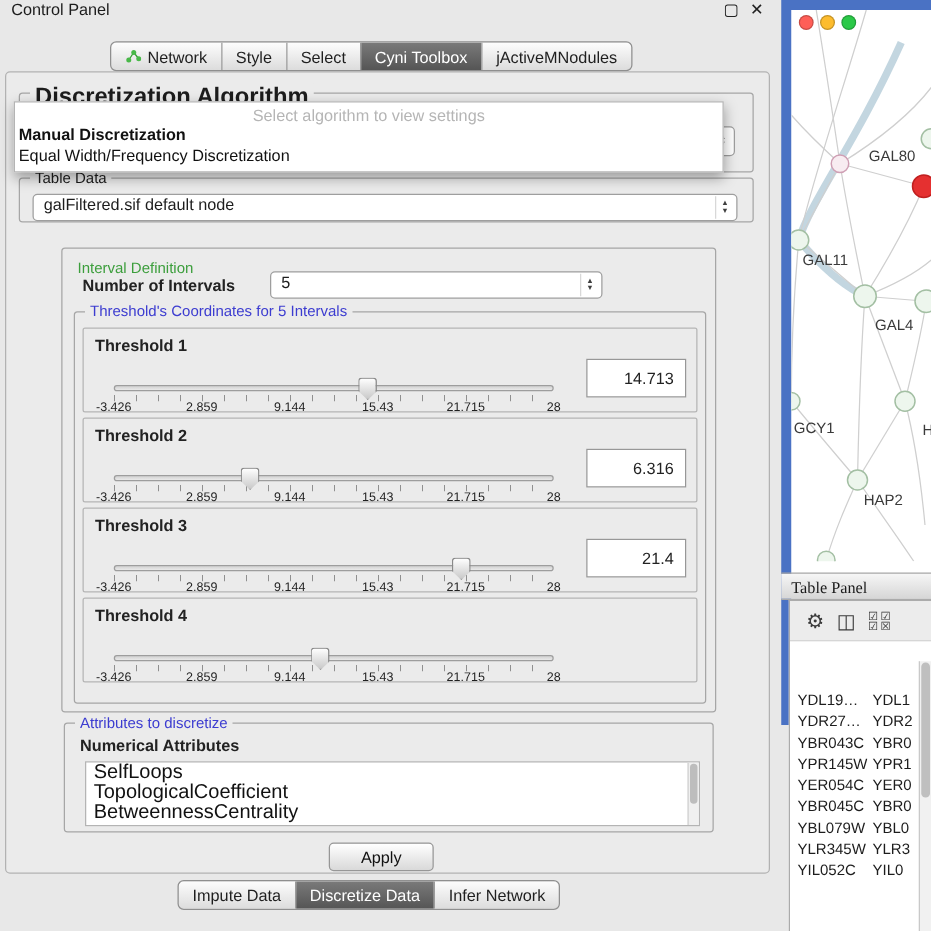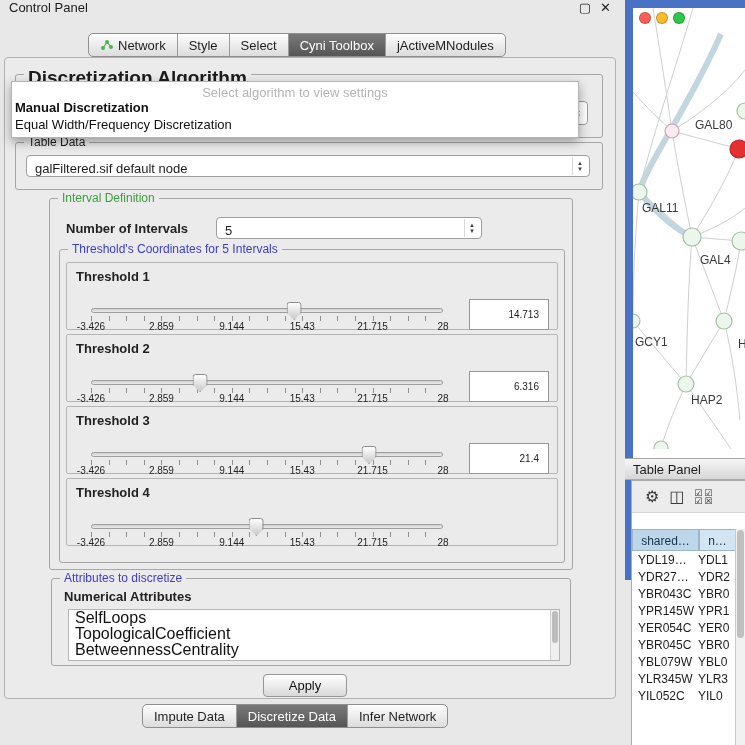--- a/index.html
+++ b/index.html
@@ -25,59 +25,59 @@
   .seg { display:flex; align-items:center; gap:5px; padding:0 11px; border-right:1px solid #9b9b9b; color:#1f1f1f; white-space:nowrap; }
   .seg:last-child { border-right:none; }
   .seg.selected { background:linear-gradient(#7a7a7a, var(--tab-selected)); color:#fff; }
   #top-tabs { left:88px; top:33px; }
   #bottom-tabs { left:142px; top:704px; }
 
   #panel-body { position:absolute; left:4px; top:57px; width:612px; height:642px; border:1px solid #b2b2b2; border-radius:4px; background:#ebebeb; }
 
   .groupbox { position:absolute; border:1px solid #a6a6a6; border-radius:3px; }
   .gb-title { position:absolute; top:-8px; left:8px; background:#ebebeb; padding:0 4px; font-size:12px; color:#1c1c1c; white-space:nowrap; }
-  .gb-title.green { color:var(--group-green); }
+  .gb-title.green { color:var(--group-green);margin-top:16px; }
   .gb-title.blue  { color:var(--group-blue); }
 
-  .combo { position:absolute; background:#fff; border:1px solid #9e9e9e; border-radius:4px; display:flex; align-items:flex-end; padding:0 22px 0 8px; font-size:13px; color:#1d1d1d; }
+  .combo { position:absolute; background:#fff; border:1px solid #9e9e9e; border-radius:4px; display:flex; align-items:flex-start; padding:0 22px 0 8px; font-size:13px; color:#1d1d1d; }
   .combo .combo-value { overflow:hidden; white-space:nowrap; }
   .stepper { position:absolute; right:2px; top:1px; bottom:1px; width:15px; display:flex; flex-direction:column; align-items:center; justify-content:center; gap:1px; color:#3f3f3f; border-left:1px solid #d8d8d8; }
   .stepper span { font-size:6px; line-height:5px; }
 
   
   #algorithm-group { left:10px; top:16px; width:588px; height:64px; }
   #algorithm-group .gb-title { font-size:19px; font-weight:bold; }
   #algorithm-combo { left:12px; right:14px; top:26px; height:24px; }
   #algo-popup { position:absolute; left:6px; top:23px; width:568px; height:57px; background:#fff; border:1px solid #b4b4b4; box-shadow:0 4px 10px rgba(0,0,0,.35); z-index:20; }
   .popup-placeholder { text-align:center; color:#b5b5b5; font-size:13px; padding-top:3px; height:17px; }
   .popup-item { font-size:13px; color:#111; padding:1px 3px; height:17px; white-space:nowrap; }
 
   
-  #table-data-group { left:10px; top:84px; width:588px; height:48px; }
+  #table-data-group { left:10px; top:84px; width:588px; height:36px; }
   #table-data-combo { left:10px; right:12px; top:12px; height:22px; }
 
   
   #interval-group { left:44px; top:140px; width:524px; height:372px; }
   #num-intervals-label { position:absolute; left:16px; top:22px; font-size:13px; }
   #num-intervals-combo { left:166px; top:18px; width:266px; height:22px; }
 
   #thresholds-group { left:9px; top:50px; width:506px; height:314px; }
   #threshold-rows { position:absolute; left:6px; right:6px; top:12px; }
   .threshold-row { position:relative; height:68px; margin-bottom:4px; border:1px solid #b5b5b5; border-radius:2px; }
   .row-label { position:absolute; left:9px; top:6px; font-size:13px; }
   .slider { position:absolute; left:24px; top:0; width:352px; height:68px; }
   .track { position:absolute; left:0; right:0; top:45px; height:5px; background:linear-gradient(#d2d2d2,#e9e9e9); border:1px solid #9d9d9d; border-radius:3px; }
   .ticks { position:absolute; left:0; right:0; top:53px; height:5px;
            background:repeating-linear-gradient(to right,#8f8f8f 0,#8f8f8f 1px,transparent 1px,transparent 5%); }
   .scale { position:absolute; left:0; right:0; top:0; height:100%; }
   .scale span { position:absolute; top:58px; font-size:10px; color:#1f1f1f; transform:translateX(-50%); white-space:nowrap; }
   .thumb { position:absolute; top:39px; width:15px; height:18px; transform:translateX(-50%);
            background:linear-gradient(#fefefe,#c9c9c9); border:1px solid #8a8a8a;
            clip-path:polygon(0 0,100% 0,100% 60%,50% 100%,0 60%); border-radius:3px; }
-  .value-field { position:absolute; right:8px; top:36px; width:80px; height:31px; background:#fff; border:1px solid #979797; display:flex; align-items:center; justify-content:flex-end; padding-right:9px; font-size:10px; }
+  .value-field { position:absolute; right:8px; top:24px; width:80px; height:31px; background:#fff; border:1px solid #979797; display:flex; align-items:center; justify-content:flex-end; padding-right:9px; font-size:13px; }
 
   
   #attributes-group { left:46px; top:520px; width:520px; height:88px; }
   #num-attr-label { position:absolute; left:12px; top:10px; font-size:13px; }
   #attr-list { position:absolute; left:16px; right:10px; top:30px; height:52px; background:#fff; border:1px solid #b4b4b4; overflow:hidden; }
   .list-item { font-size:16px; height:16px; line-height:16px; padding-left:6px; color:#111; white-space:nowrap; }
   .vscroll { position:absolute; right:0; top:0; bottom:0; width:9px; background:#f0f0f0; border-left:1px solid #cfcfcf; }
   .vthumb { position:absolute; left:1px; top:1px; width:6px; height:64%; background:#bdbdbd; border-radius:3px; }
 
   #apply-button { position:absolute; left:258px; top:616px; width:84px; height:23px; border:1px solid #979797; border-radius:4px; background:linear-gradient(#ffffff,#d9d9d9); font-size:13px; font-family:"Liberation Sans",sans-serif; color:#111; }
@@ -93,21 +93,21 @@
   .net-label { position:absolute; font-size:12px; color:#3a3a3a; white-space:nowrap; }
   .pos0 { left:62px; top:110px; } 
   .pos1 { left:9px;  top:193px; } 
   .pos2 { left:67px; top:245px; } 
   .pos3 { left:2px;  top:327px; } 
   .pos4 { left:58px; top:385px; } 
   .pos5 { left:105px;top:329px; } 
 
   
   #table-panel { position:absolute; left:625px; top:458px; width:120px; height:287px; }
-  .tp-header { position:absolute; left:0; top:0; right:0; height:22px; background:linear-gradient(#f6f6f6,#d6d6d6); border-top:1px solid #a5a5a5; border-bottom:1px solid #ababab; line-height:21px; padding-left:8px; font-size:13px; color:#1c1c1c; }
+  .tp-header { position:absolute; left:0; top:0; right:0; height:22px; background:linear-gradient(#f6f6f6,#d6d6d6); border-top:1px solid #a5a5a5; border-bottom:1px solid #ababab; line-height:21px; padding-left:8px; font-size:13px; color:#1c1c1c;font-family:Liberation Serif, serif; }
   .tp-body { position:absolute; left:6px; top:22px; right:0; bottom:0; background:#fff; border:1px solid #ababab; border-right:none; border-bottom:none; }
   .tp-toolbar { position:absolute; left:0; right:0; top:0; height:32px; background:#ececec; border-bottom:1px solid #d6d6d6; display:flex; align-items:center; gap:10px; padding-left:13px; }
   .gear { font-size:16px; color:#3a3a3a; }
   .cols { font-size:16px; color:#3a3a3a; }
   .checks { display:inline-grid; grid-template-columns:10px 10px; font-size:9px; line-height:8px; color:#2c2c2c; }
   .tp-colhead { position:absolute; left:0; right:10px; top:48px; height:22px; font-size:12px; color:#17344e; }
   .tp-colhead span { position:absolute; top:0; height:22px; line-height:22px; text-align:center; border:1px solid #9fb6c8; overflow:hidden; white-space:nowrap; }
   .h1 { left:0; width:67px; background:var(--header-blue); }
   .h2 { left:67px; width:37px; background:#d3e5f2; border-left:none; }
   .tp-rows { position:absolute; left:0; right:10px; top:71px; bottom:0; overflow:hidden; }
@@ -361,24 +361,20 @@
     <div class="tp-toolbar">
       <span class="gear">⚙</span>
       <span class="cols">◫</span>
       <span class="checks">
         <span>☑</span>
         <span>☑</span>
         <span>☑</span>
         <span>☒</span>
       </span>
     </div>
-    <div class="tp-colhead">
-      <span class="h1">shared…</span>
-      <span class="h2">n…</span>
-    </div>
     <div class="tp-rows">
         <div class="trow"><span class="c1">YDL19…</span><span class="c2">YDL1</span></div>
         <div class="trow"><span class="c1">YDR27…</span><span class="c2">YDR2</span></div>
         <div class="trow"><span class="c1">YBR043C</span><span class="c2">YBR0</span></div>
         <div class="trow"><span class="c1">YPR145W</span><span class="c2">YPR1</span></div>
         <div class="trow"><span class="c1">YER054C</span><span class="c2">YER0</span></div>
         <div class="trow"><span class="c1">YBR045C</span><span class="c2">YBR0</span></div>
         <div class="trow"><span class="c1">YBL079W</span><span class="c2">YBL0</span></div>
         <div class="trow"><span class="c1">YLR345W</span><span class="c2">YLR3</span></div>
         <div class="trow"><span class="c1">YIL052C</span><span class="c2">YIL0</span></div>

